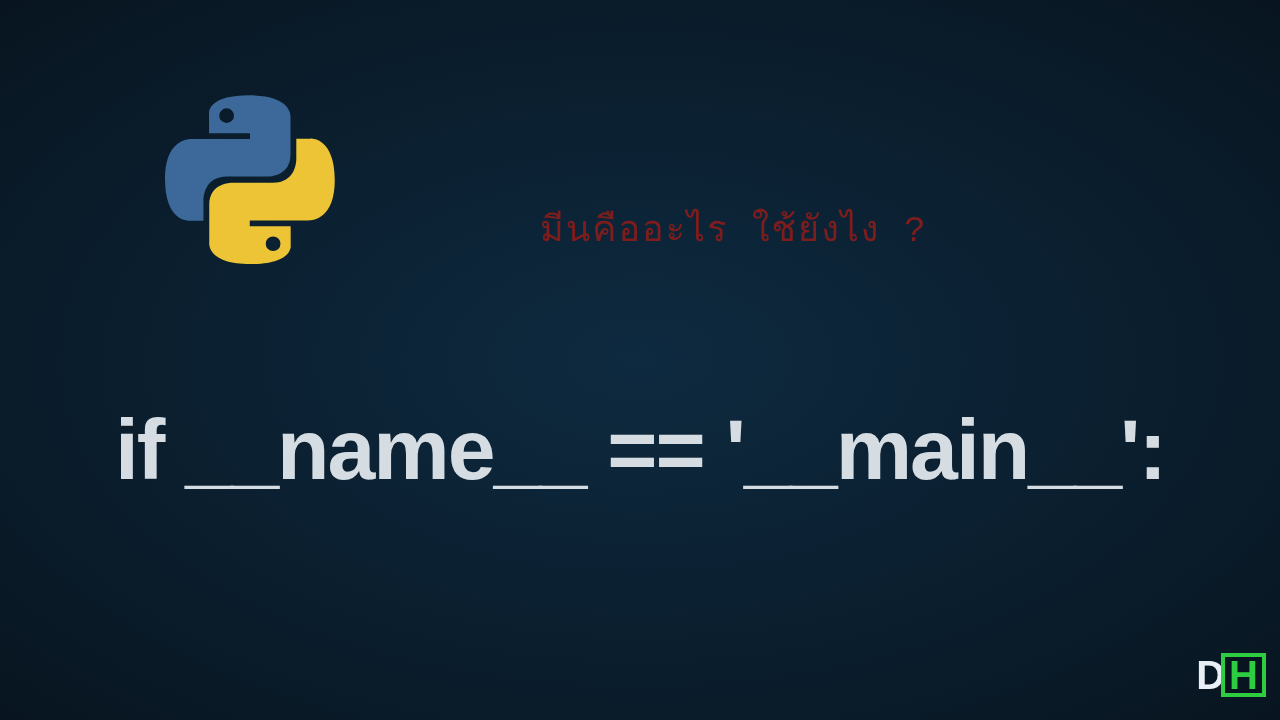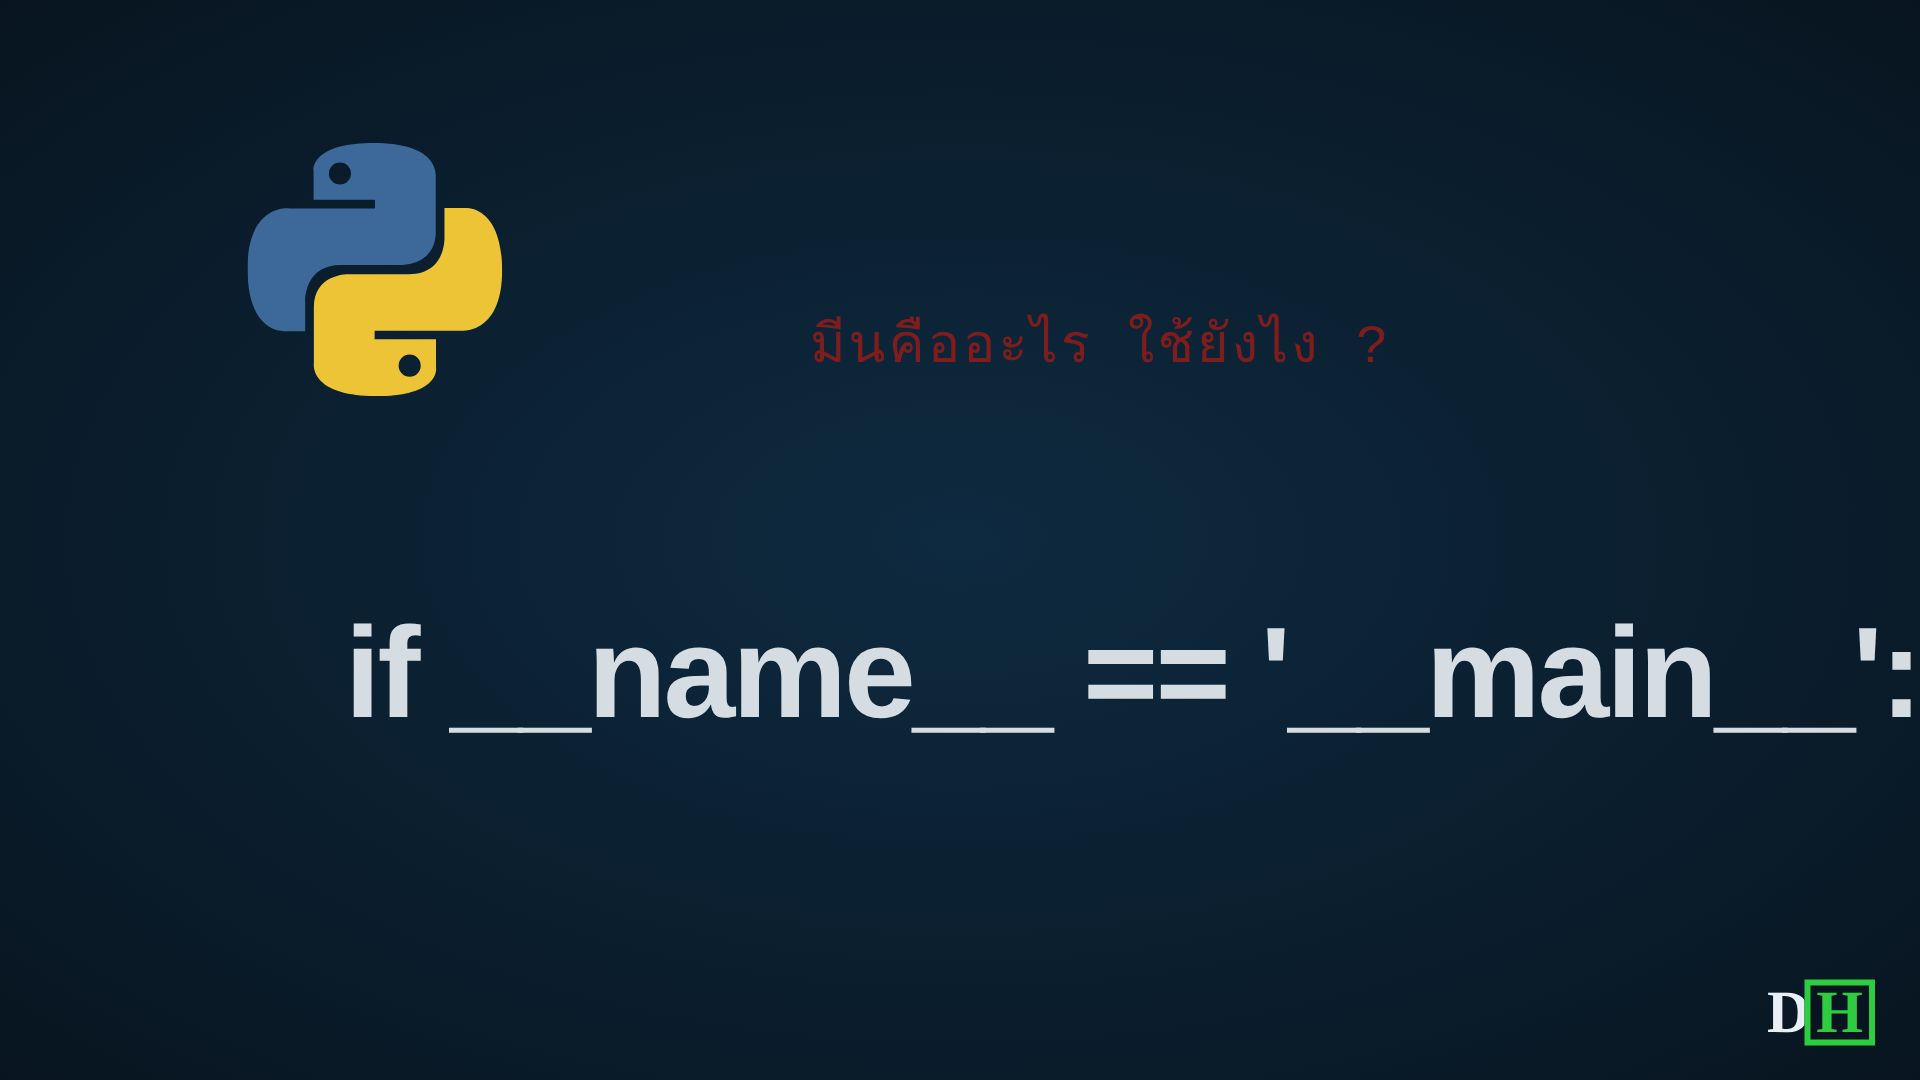--- a/index.html
+++ b/index.html
@@ -26,34 +26,34 @@
   font-size: 36px;
   color: #7f1d1d;
   font-family: "Courier New", monospace, sans-serif;
   letter-spacing: 2px;
 }
 .main-code {
   position: absolute;
   top: 400px;
   left: 0;
   width: 100%;
-  text-align: right;
+  text-align: center;
   font-size: 86px;
   font-weight: bold;
   color: #d5dde3;
   font-family: Arial, sans-serif;
   letter-spacing: -2px;
 }
 .watermark {
   position: absolute;
   bottom: 22px;
-  right: 30px;
+  right: 14px;
   font-size: 40px;
   font-weight: 900;
-  font-family: Liberation Serif, serif;
+  font-family: Liberation Sans, sans-serif;
 }
 .watermark .d {
   color: #e8f0f5;
 }
 .watermark .h {
   color: #2ecc40;
   background: #081520;
   border: 4px solid #2ecc40;
   padding: 0 4px;
   margin-left: -4px;

